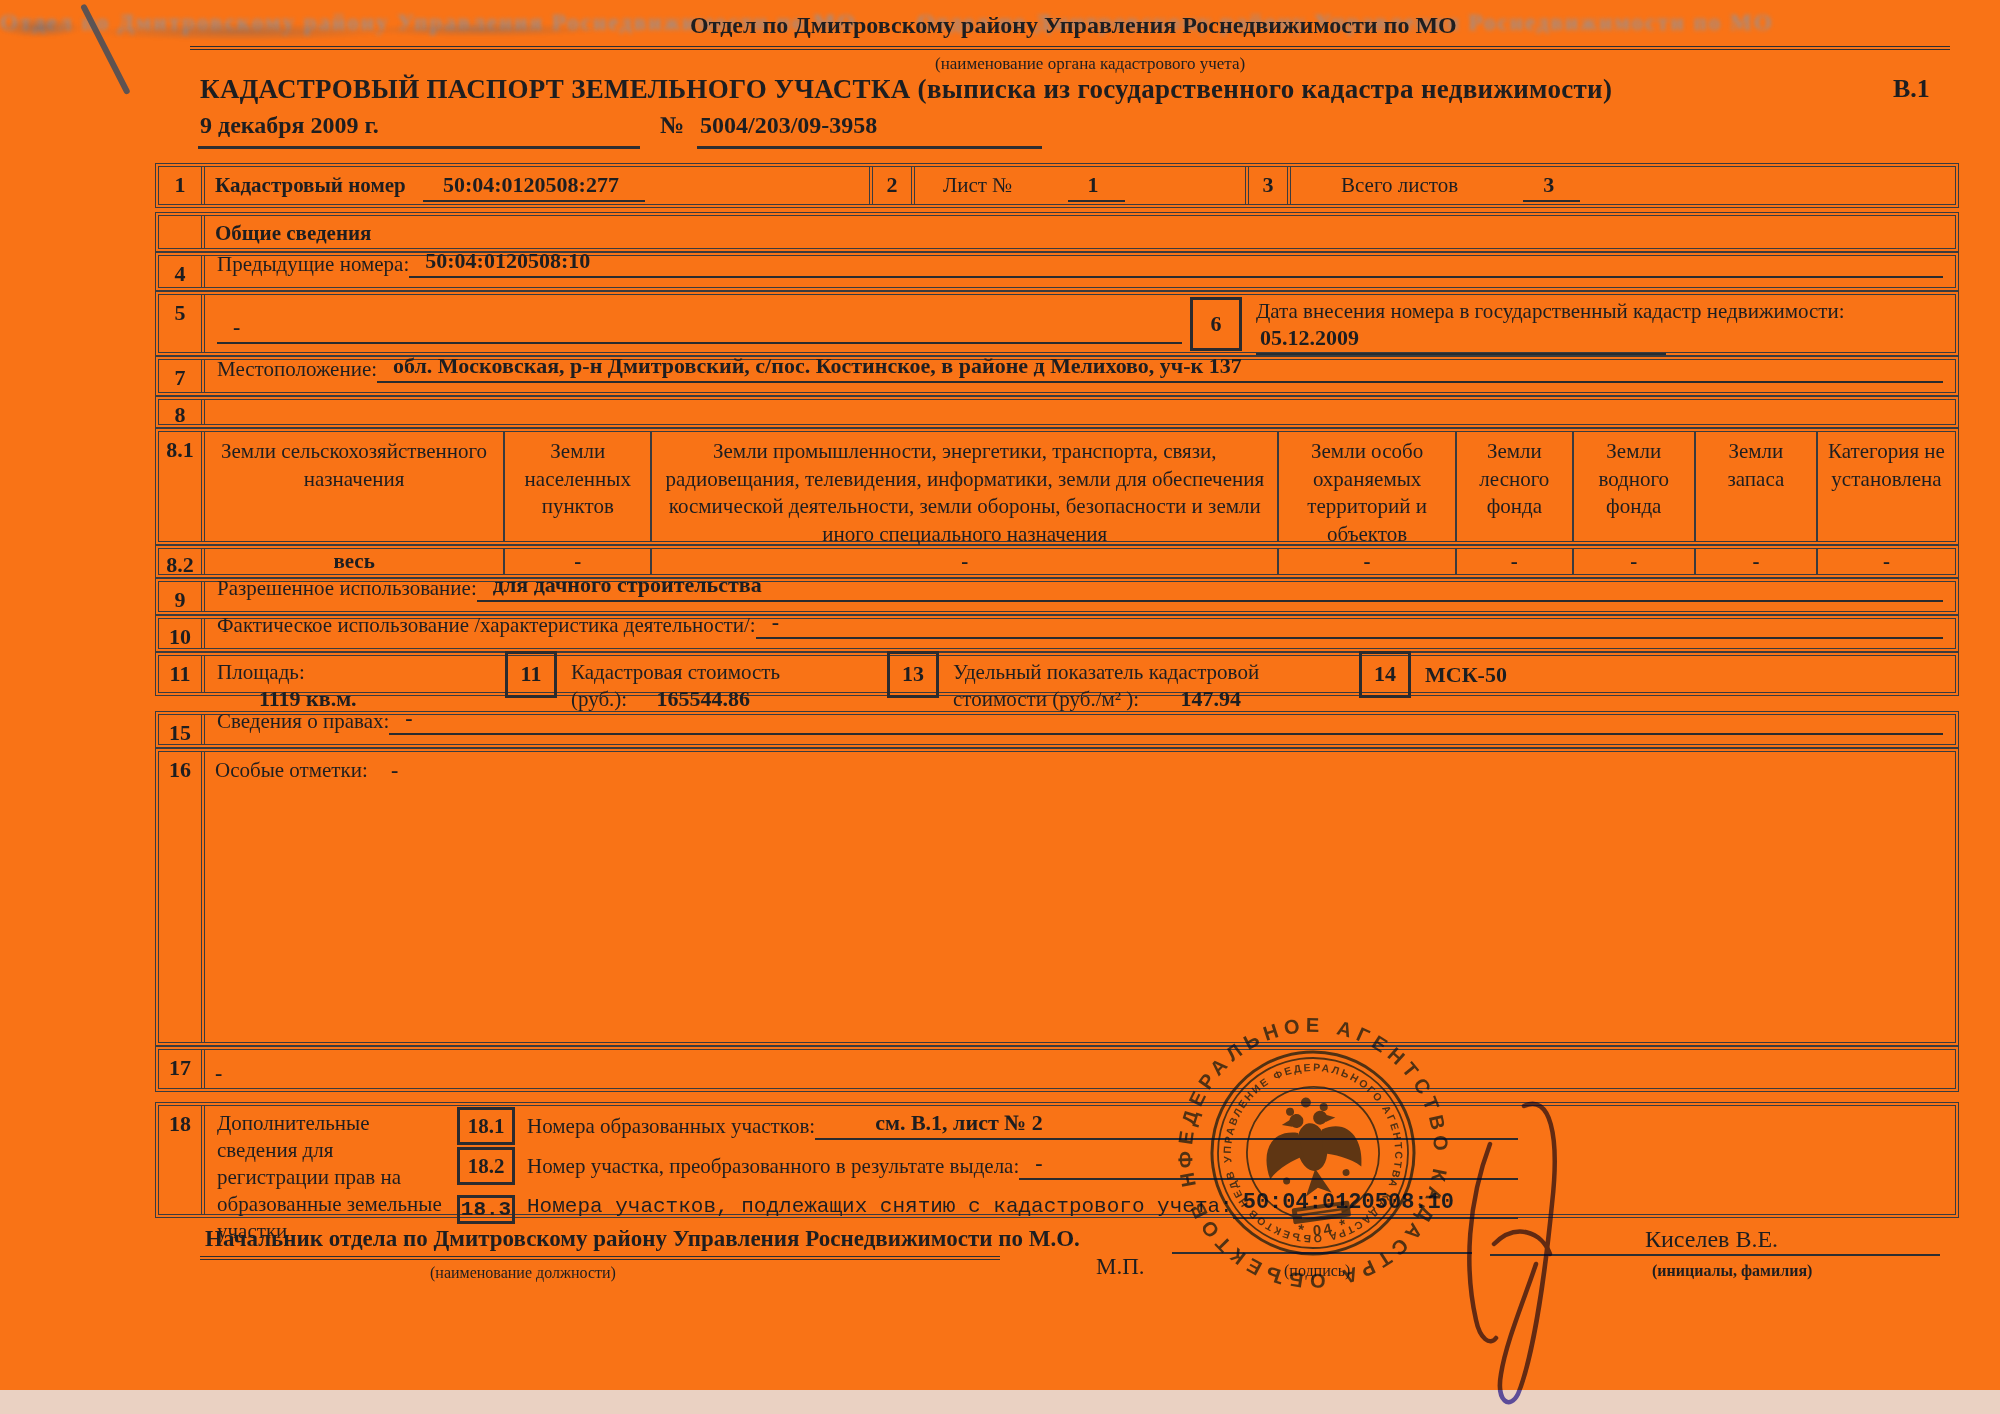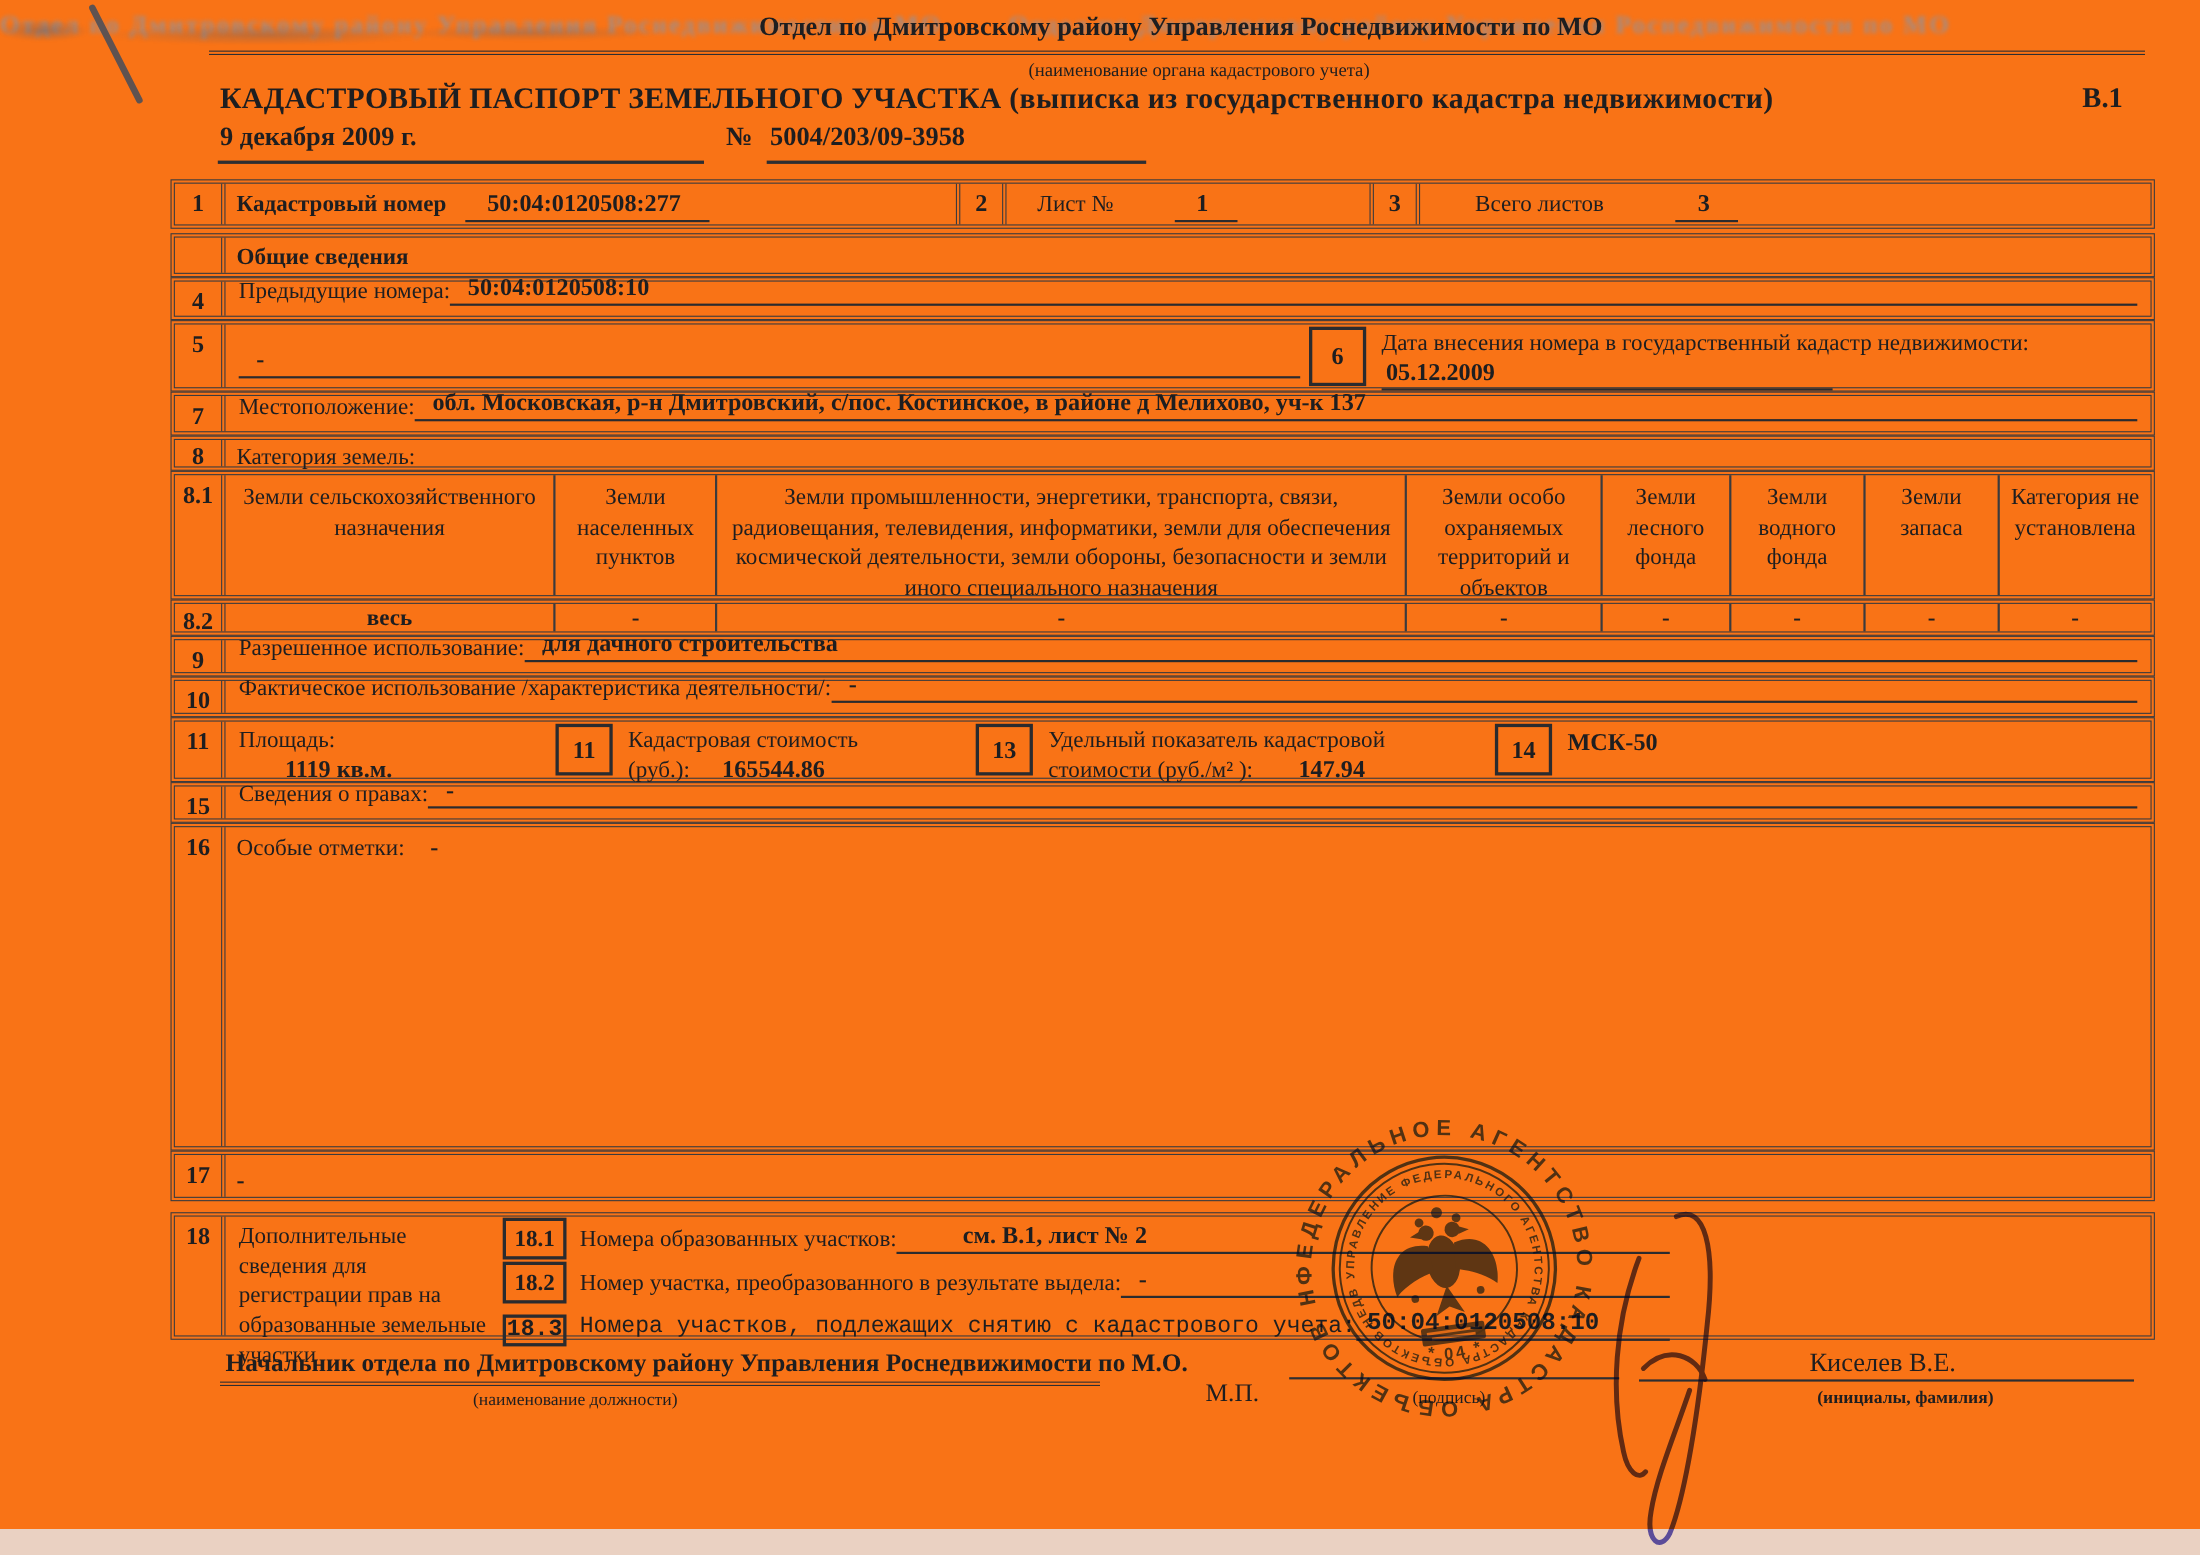--- a/index.html
+++ b/index.html
@@ -167,23 +167,20 @@
     <div class="trow" style="top:193px;height:40px;">
       <div class="num">7</div>
       <div class="flexrow">
         <span class="lbl">Местоположение:</span>
         <span class="vline"><b class="val">обл. Московская, р-н Дмитровский, с/пос. Костинское, в районе д Мелихово,  уч-к 137</b></span>
       </div>
     </div>
 
     <div class="trow" style="top:233px;height:32px;">
       <div class="num" style="padding-top:2px;">8</div>
-      <div class="cell" style="flex:1;padding-top:3px;">
-        <span class="lbl">Категория земель:</span>
-      </div>
     </div>
 
     <div class="trow" style="top:265px;height:117px;">
       <div class="num">8.1</div>
       <div class="catcell c0" style="border-left:none;">Земли сельскохозяйственного назначения</div>
       <div class="catcell c1">Земли населенных пунктов</div>
       <div class="catcell c2">Земли промышленности, энергетики, транспорта, связи, радиовещания, телевидения, информатики, земли для обеспечения космической деятельности, земли обороны, безопасности и земли иного специального назначения</div>
       <div class="catcell c3">Земли особо охраняемых территорий и объектов</div>
       <div class="catcell c4">Земли лесного фонда</div>
       <div class="catcell c5">Земли водного фонда</div>
@@ -212,21 +209,21 @@
     </div>
 
     <div class="trow" style="top:452px;height:37px;">
       <div class="num">10</div>
       <div class="flexrow">
         <span class="lbl">Фактическое использование /характеристика деятельности/:</span>
         <span class="vline"><b class="val">-</b></span>
       </div>
     </div>
 
-    <div class="trow" style="top:489px;height:59px;">
+    <div class="trow" style="top:489px;height:44px;">
       <div class="num">11</div>
       <div style="flex:0 0 300px;padding:4px 8px 4px 12px;box-sizing:border-box;">
         <div class="lbl">Площадь:</div>
         <div style="padding-left:42px;"><b class="val">1119 кв.м.</b></div>
       </div>
       <div class="midbox">11</div>
       <div style="flex:0 0 330px;padding:4px 6px 4px 14px;box-sizing:border-box;">
         <div class="lbl">Кадастровая стоимость</div>
         <div><span class="lbl">(руб.):</span>
              <b class="val" style="margin-left:24px;">165544.86</b></div>

